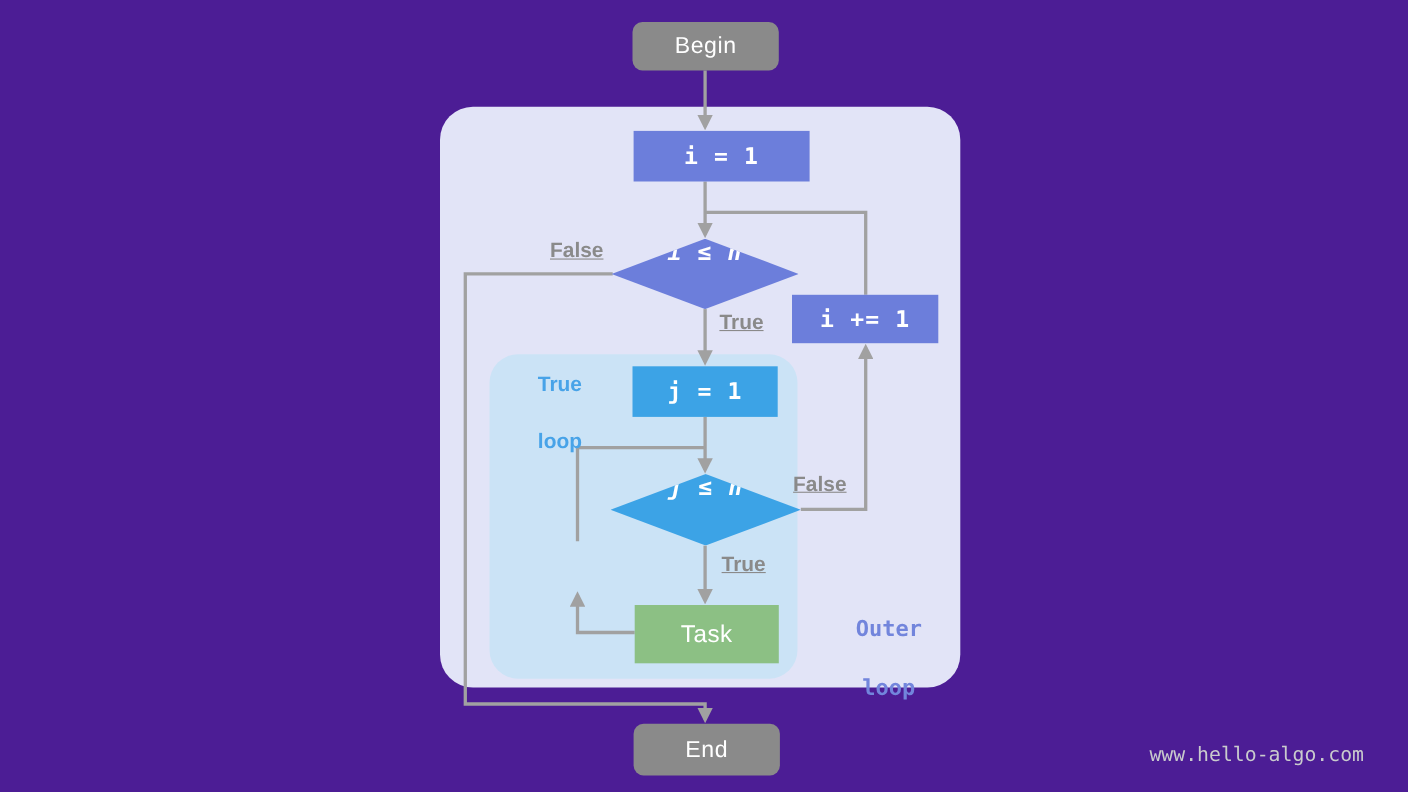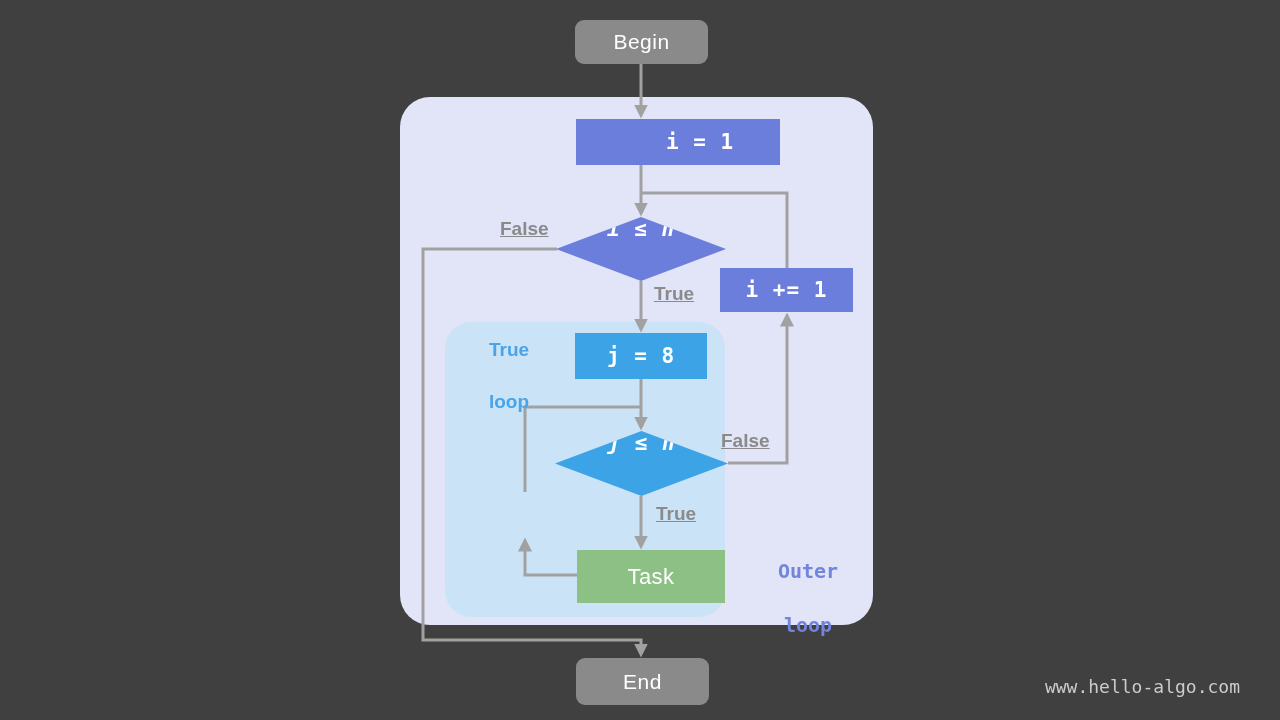--- a/index.html
+++ b/index.html
@@ -1,19 +1,19 @@
 <!DOCTYPE html>
 <html style="--c-node-gray: #8A8A8A; --c-node-purple: #6C7EDB; --c-node-blue: #3CA3E6; --c-node-green: #8CC084; --c-outer-bg: #E2E4F7; --c-inner-bg: #CBE3F6; --c-line: #A1A1A1; --c-edge-label: #8A8A8A; --c-inner-label: #48A3E8; --c-outer-label: #7285DC; --c-watermark: #C9CBCD;"><head>
 <meta charset="utf-8">
 <style>
   html,body{margin:0;padding:0;background:#ffffff;}
   .canvas{
     position:relative;
     width:1280px;height:720px;
-    background:#404040;
+    background:#4c1d95;
     overflow:hidden;
     font-family:"Liberation Sans", sans-serif;
   }
   .region{position:absolute;}
   .region-outer{
     left:400px;top:97px;width:473px;height:528px;
     background:var(--c-outer-bg);
     border-radius:30px;
   }
   .region-inner{
@@ -109,42 +109,42 @@
     <path class="edge" d="M641 496 V546" marker-end="url(#ah)"></path>
     <path class="edge" d="M577 575 H525 V541" marker-end="url(#ah)"></path>
     <path class="edge" d="M728 463 H787 V316" marker-end="url(#ah)"></path>
     <path class="edge" d="M557 249 H423 V640 H641 V654" marker-end="url(#ah)"></path>
   </svg>
 
   <div class="node node-terminal" style="left:575px;top:20px;width:133px;height:44px;">
     <span>Begin</span>
   </div>
 
-  <div class="node node-rect-purple code" style="left:576px;top:119px;width:160px;height:46px;padding-left:44px;">
+  <div class="node node-rect-purple code" style="left:576px;top:119px;width:160px;height:46px;">
     <span>i = 1</span>
   </div>
 
   <div class="diamond diamond-purple code" style="left:556px;top:217px;width:170px;height:64px;">
     <span>i ≤ n</span>
   </div>
 
   <div class="node node-rect-purple code" style="left:720px;top:268px;width:133px;height:44px;">
     <span>i += 1</span>
   </div>
 
   <div class="node node-rect-blue code" style="left:575px;top:333px;width:132px;height:46px;">
-    <span>j = 8</span>
+    <span>j = 1</span>
   </div>
 
   <div class="diamond diamond-blue code" style="left:555px;top:431px;width:173px;height:65px;">
     <span>j ≤ n</span>
   </div>
 
 
-  <div class="node node-rect-green" style="left:577px;top:550px;width:148px;height:53px;">
+  <div class="node node-rect-green" style="left:577px;top:550px;width:131px;height:53px;">
     <span>Task</span>
   </div>
 
   <div class="node node-terminal" style="left:576px;top:658px;width:133px;height:47px;">
     <span>End</span>
   </div>
 
   <div class="edge-label" style="left:500px;top:218px;">False</div>
   <div class="edge-label" style="left:654px;top:283px;">True</div>
   <div class="edge-label" style="left:721px;top:430px;">False</div>

